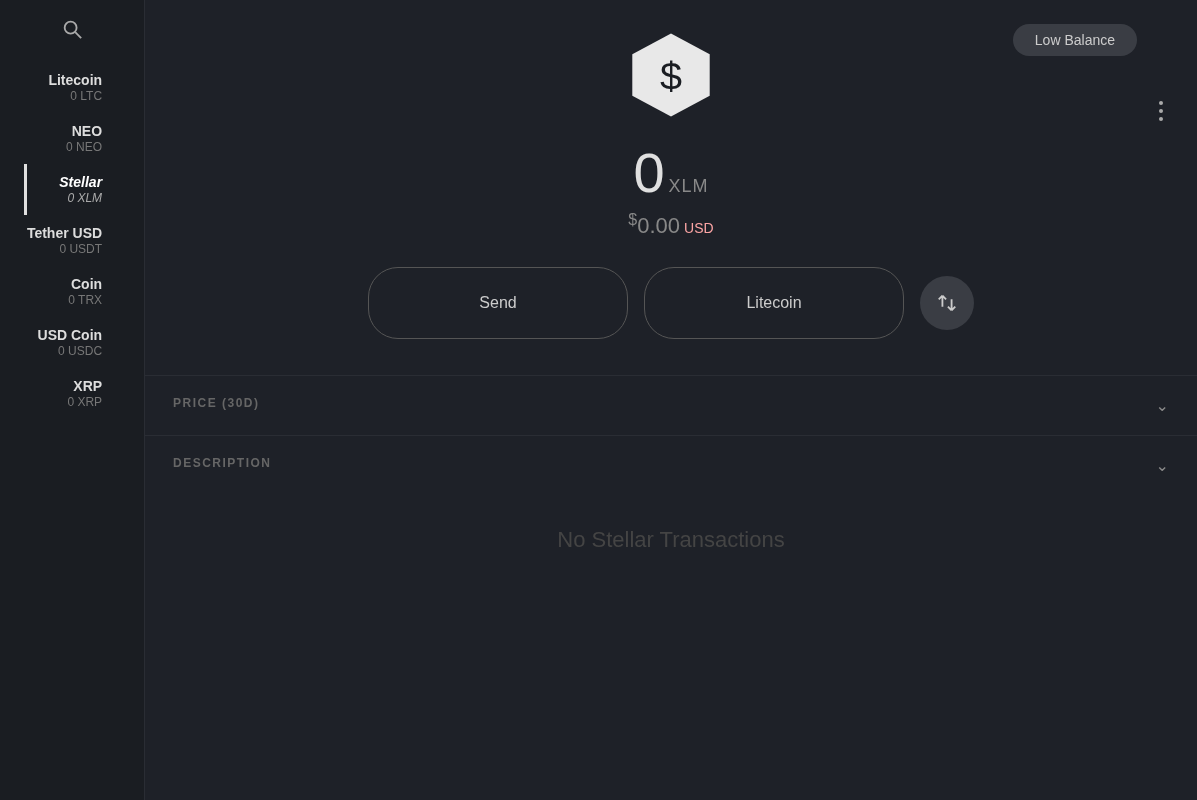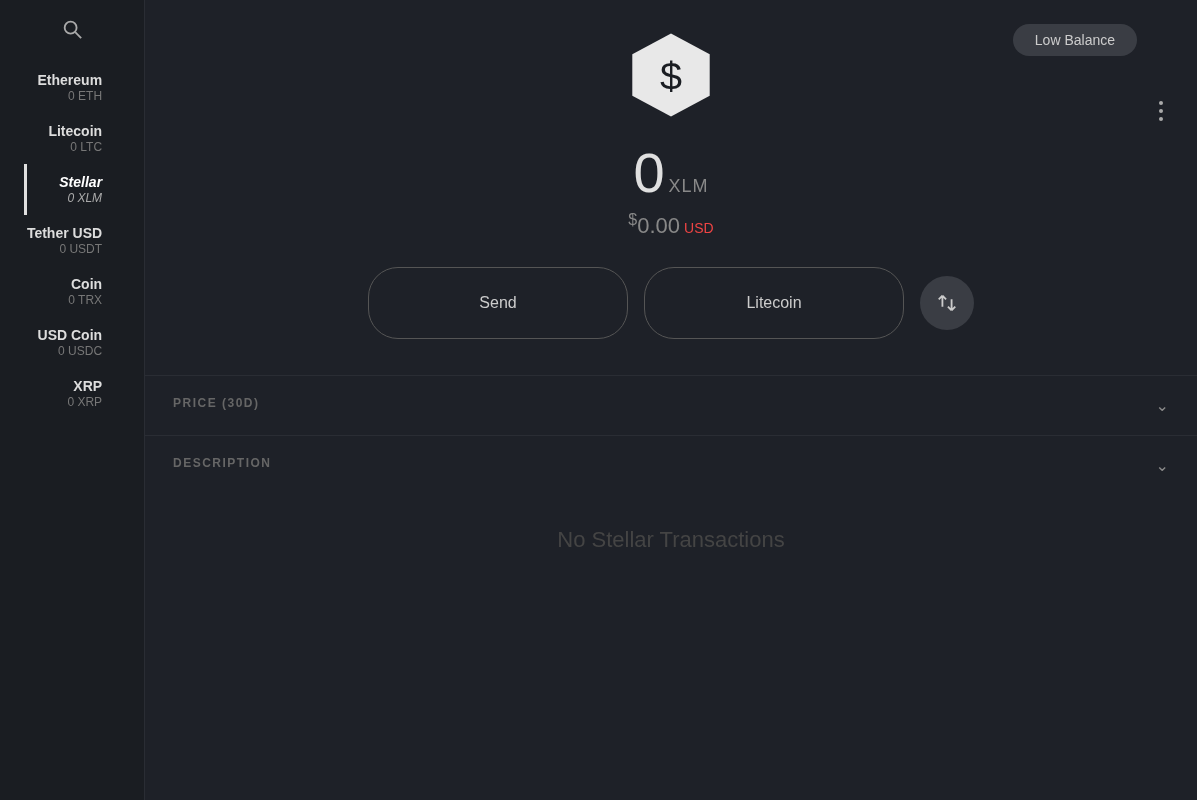--- a/index.html
+++ b/index.html
@@ -175,21 +175,21 @@
     }
 
     .balance-usd .amount-usd {
       font-size: 22px;
       font-weight: 300;
     }
 
     .balance-usd .usd-label {
       font-size: 14px;
       margin-left: 4px;
-      color: #ef4444;
+      color: #fca5a5;
     }
 
     
     .action-buttons {
       display: flex;
       gap: 16px;
       align-items: center;
       margin-bottom: 36px;
     }
 
@@ -273,27 +273,27 @@
 <div class="sidebar">
   <div class="search-icon-wrap">
     <svg viewBox="0 0 24 24">
       <circle cx="10.5" cy="10.5" r="6.5"></circle>
       <line x1="15.5" y1="15.5" x2="22" y2="22"></line>
     </svg>
   </div>
 
   <div id="sidebar-items">
 
-  <div class="sidebar-item">
-        <div class="coin-name">Ethereum</div>
-        <div class="coin-balance">0 ETH</div>
-      </div>
       <div class="sidebar-item">
         <div class="coin-name">Litecoin</div>
         <div class="coin-balance">0 LTC</div>
+      </div>
+      <div class="sidebar-item">
+        <div class="coin-name">NEO</div>
+        <div class="coin-balance">0 NEO</div>
       </div>
       <div class="sidebar-item active">
         <div class="coin-name">Stellar</div>
         <div class="coin-balance">0 XLM</div>
       </div>
       <div class="sidebar-item">
         <div class="coin-name">Tether USD</div>
         <div class="coin-balance">0 USDT</div>
       </div>
       <div class="sidebar-item">

